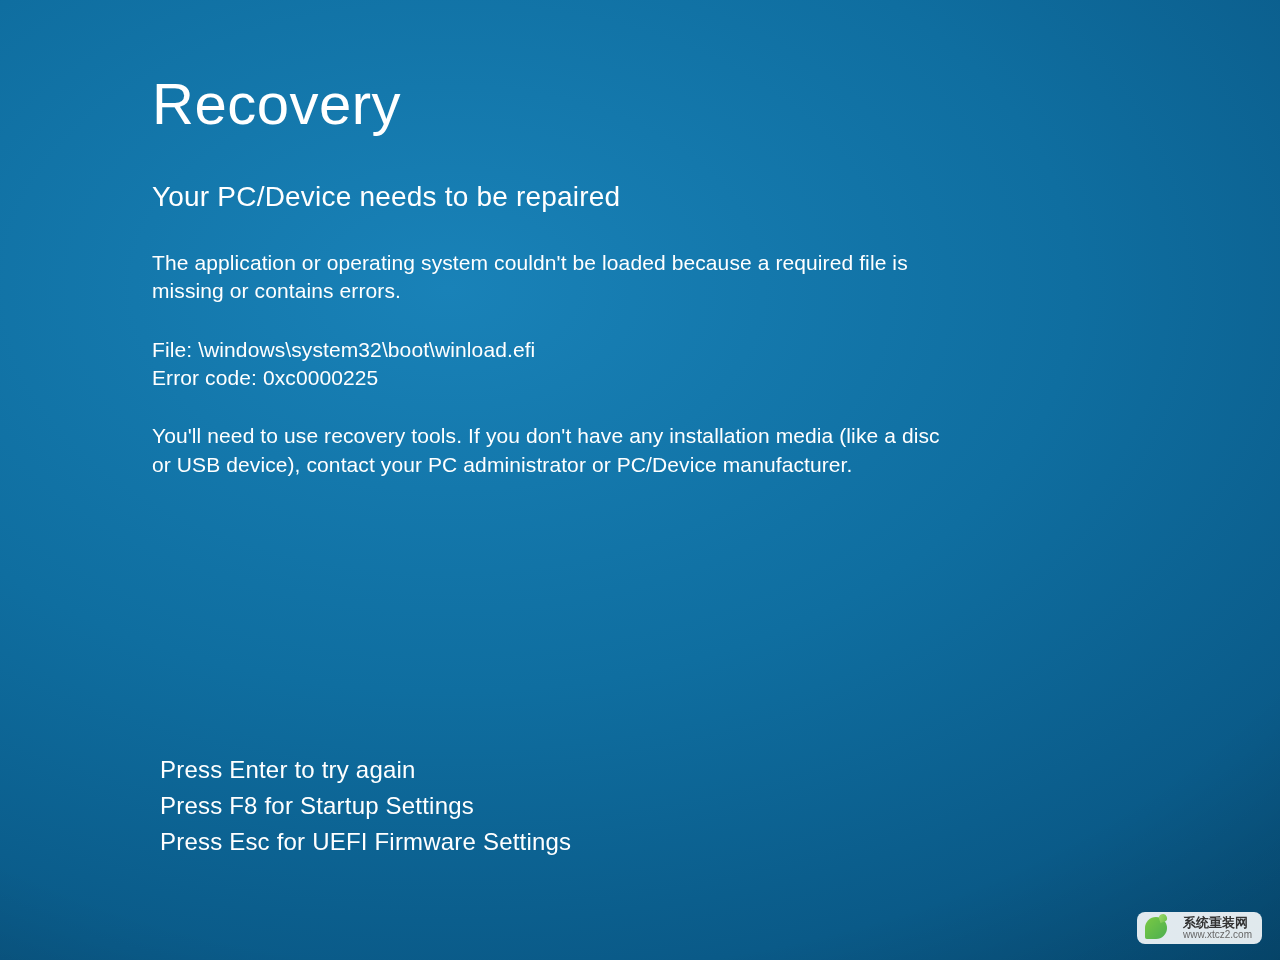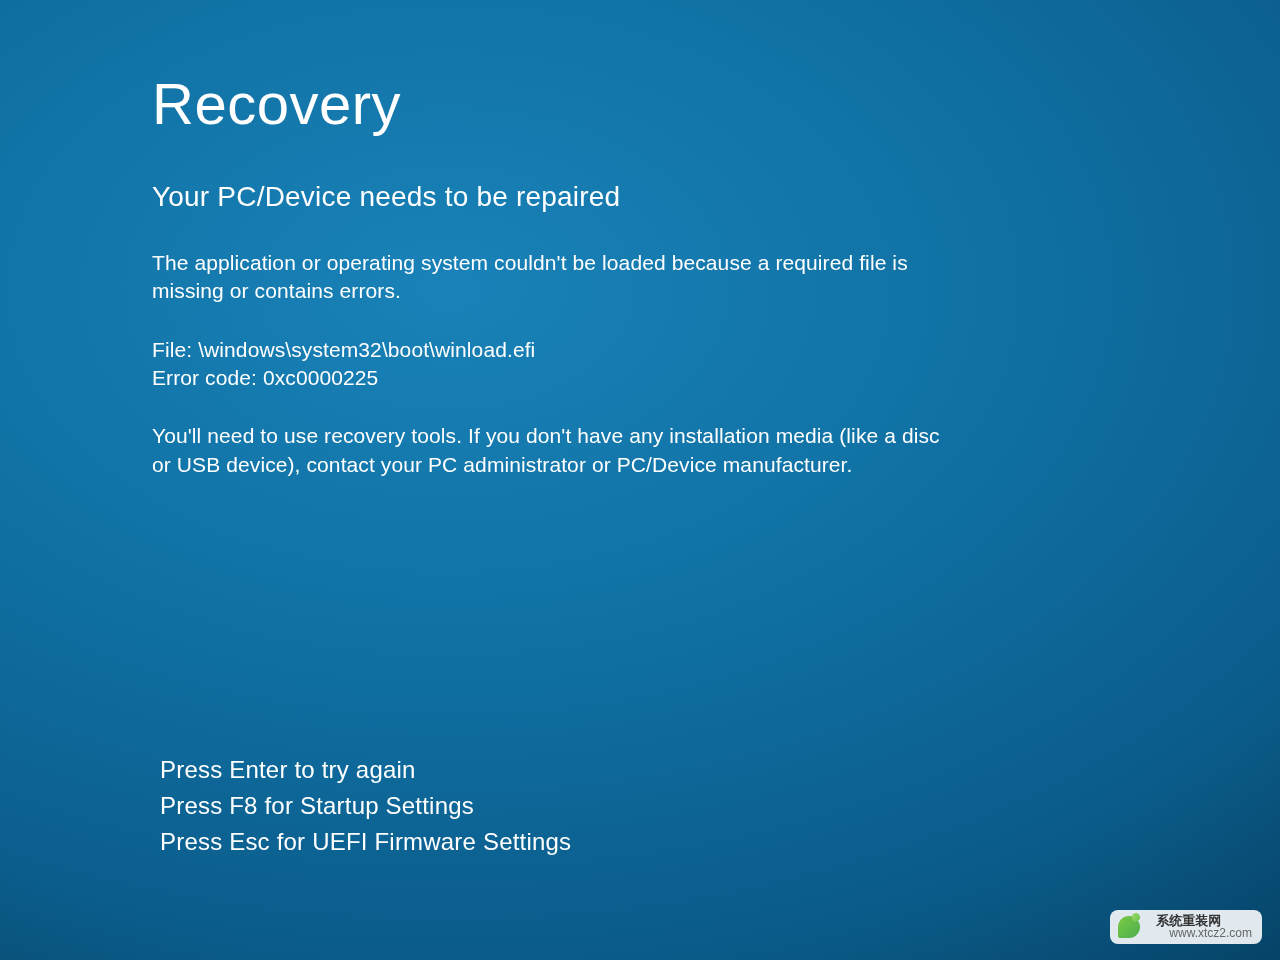--- a/index.html
+++ b/index.html
@@ -98,23 +98,22 @@
       display: flex;
       flex-direction: column;
       line-height: 1.05;
     }
     .watermark-cn {
       font-size: 13px;
       font-weight: 600;
       color: #333;
     }
     .watermark-url {
-      font-size: 12px;
+      font-size: 10px;
       color: #666;
-      margin-left: 13px;
     }
     
     .vignette {
       position: absolute;
       inset: 0;
       pointer-events: none;
       background: radial-gradient(ellipse 130% 120% at 40% 35%, transparent 55%, rgba(0,0,0,0.35) 100%);
     }
   </style>
 </head>

